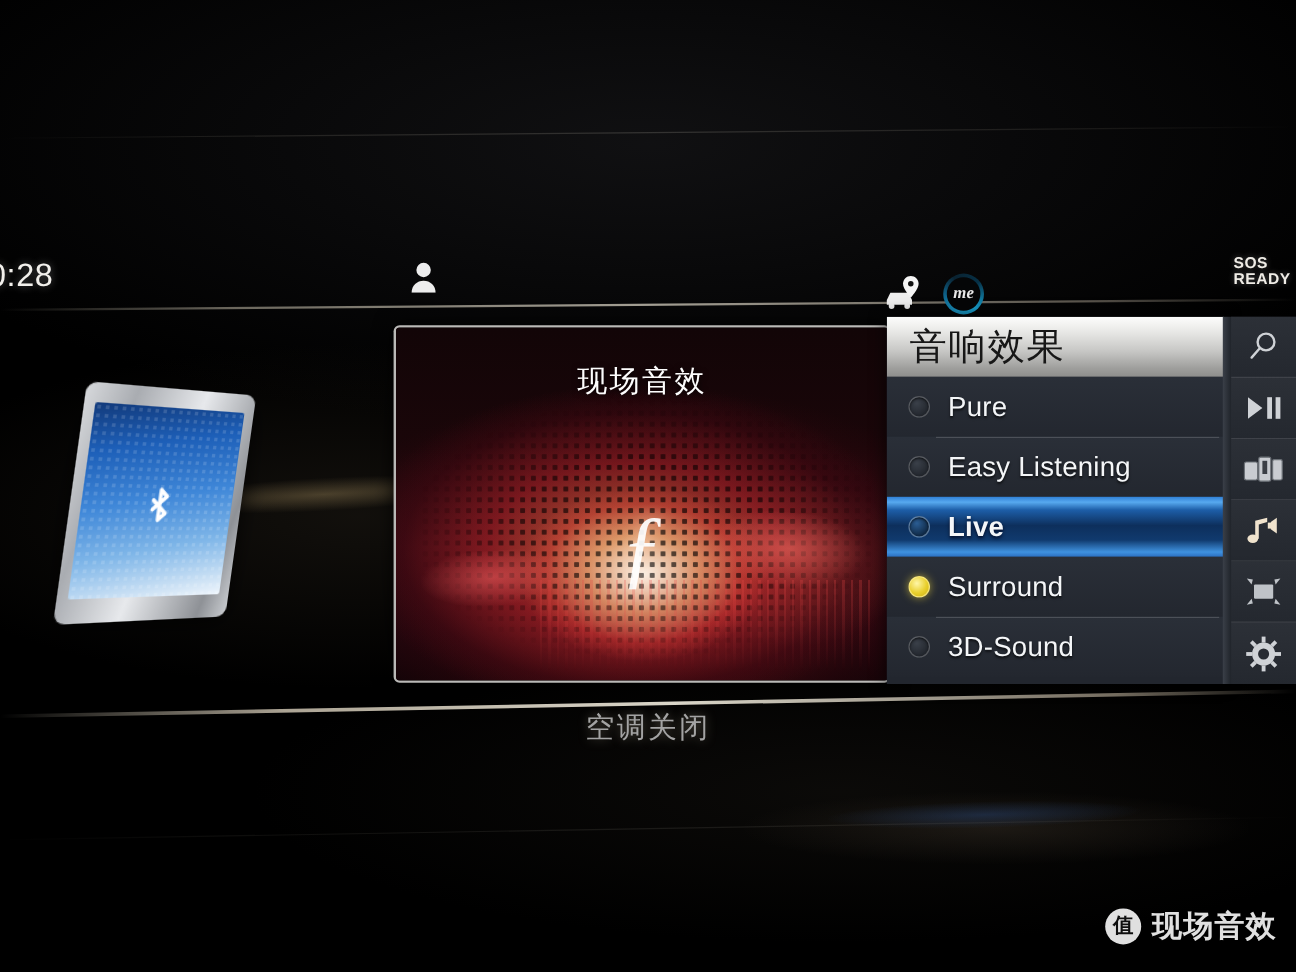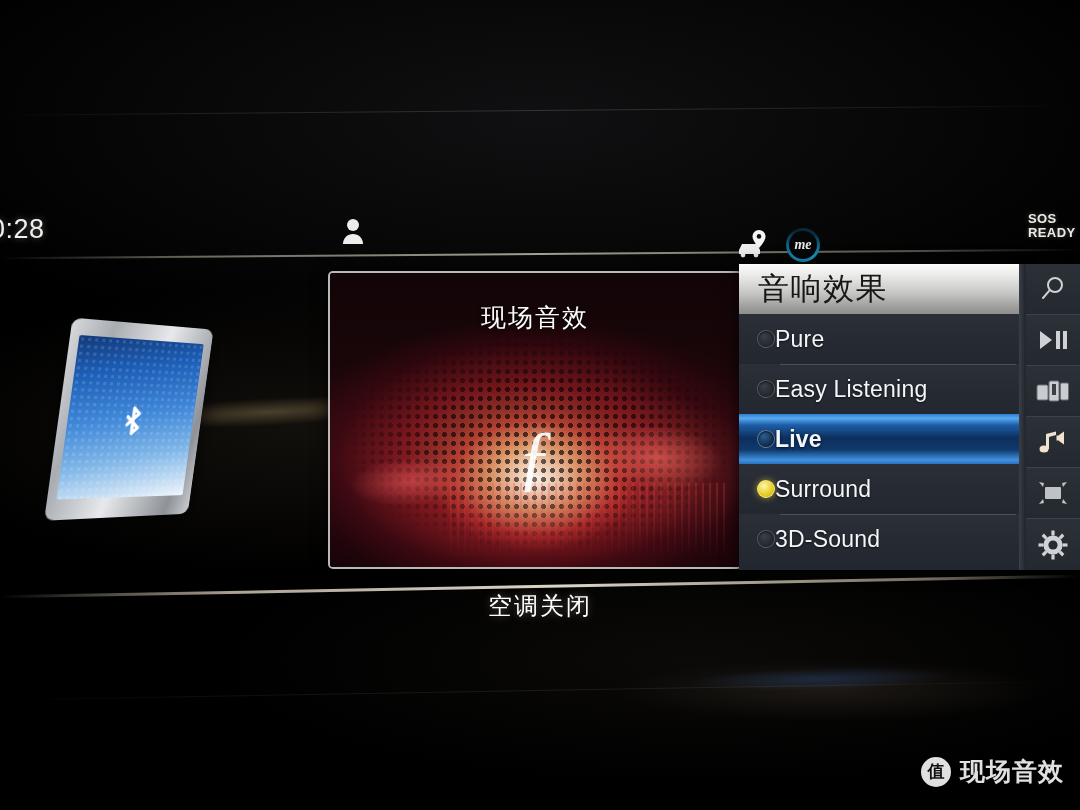--- a/index.html
+++ b/index.html
@@ -97,21 +97,21 @@
   .rows{ position:relative; }
   .row{ position:relative; height:50px; display:flex; align-items:center;
      background:linear-gradient(180deg,#2a2f38 0%,#23272f 100%); }
   .row + .row .divider{ position:absolute; left:41px; right:4px; top:0; height:1px;
      background:rgba(255,255,255,.16); }
   .row .radio{ width:18px; height:18px; border-radius:50%; margin-left:18px; flex:0 0 auto;
      background:radial-gradient(circle at 38% 32%, #3a4049, #23272e 70%);
      border:1px solid rgba(255,255,255,.22); box-shadow:inset 0 1px 2px rgba(0,0,0,.6); }
   .row.selected .radio{ background:radial-gradient(circle at 38% 32%, #fff6a8, #e9cf2c 55%, #c9ae14 100%);
      border:1px solid rgba(255,240,150,.7); box-shadow:0 0 7px rgba(235,210,60,.65); }
-  .row .label{ color:#f4f6f8; font-size:23px; letter-spacing:.2px;
+  .row .label{ color:#f4f6f8; font-size:23px; margin-left:15px; letter-spacing:.2px;
      text-shadow:0 1px 2px rgba(0,0,0,.7); }
   .row.highlight{
      background:linear-gradient(180deg,#2f7fd6 0%,#57a9ef 9%,#1d5ea8 22%,#0d2f5c 48%,#103a6e 72%,#3f92e0 92%,#2b6fc0 100%);font-weight:bold; }
   .row.highlight .radio{ background:radial-gradient(circle at 38% 32%, #2b5d93, #102a47 70%);
      border:1px solid rgba(180,210,245,.45); }
   .row.highlight .label{ text-shadow:0 1px 3px rgba(0,0,20,.8); }
 
   
   .icon-bar{ position:absolute; left:1026px; top:264px; width:54px; height:306px;
      background:linear-gradient(180deg,#2b2f36 0%,#22262c 100%); }
@@ -132,21 +132,21 @@
   .phone-screen{ position:absolute; left:9px; top:16px; right:9px; bottom:20px; border-radius:2px;
      background:linear-gradient(170deg,#123a7b 0%,#1d5fb8 22%,#3f87d8 48%,#7fb6e8 72%,#cfe3f5 92%,#eef5fc 100%);
      display:flex; align-items:center; justify-content:center; overflow:hidden; }
   .phone-screen::before{ content:""; position:absolute; inset:0;
      background-image:radial-gradient(circle at 50% 50%, rgba(255,255,255,.14) 34%, rgba(0,0,0,0) 36%);
      background-size:7px 7px; }
   .bt-glyph{ position:relative; z-index:2; width:30px; height:44px; }
 
   
   .ac-status{ position:absolute; left:0; right:0; top:590px; text-align:center;
-     color:#ffffff; font-size:24px; letter-spacing:2px; text-shadow:0 0 9px rgba(255,240,210,.35); }
+     color:#a3a3a3; font-size:24px; letter-spacing:2px; text-shadow:0 0 9px rgba(255,240,210,.35); }
 
   
   .watermark{ position:absolute; right:16px; bottom:22px; display:flex; align-items:center; gap:9px; opacity:.93; }
   .wm-badge{ width:30px; height:30px; border-radius:50%; background:#f2f2f2; color:#111;
      display:flex; align-items:center; justify-content:center; font-size:17px; font-weight:bold; }
   .wm-text{ color:#f2f2f2; font-size:25px; letter-spacing:1px; font-weight:bold; }
 </style>
 </head>
 <body>
 

